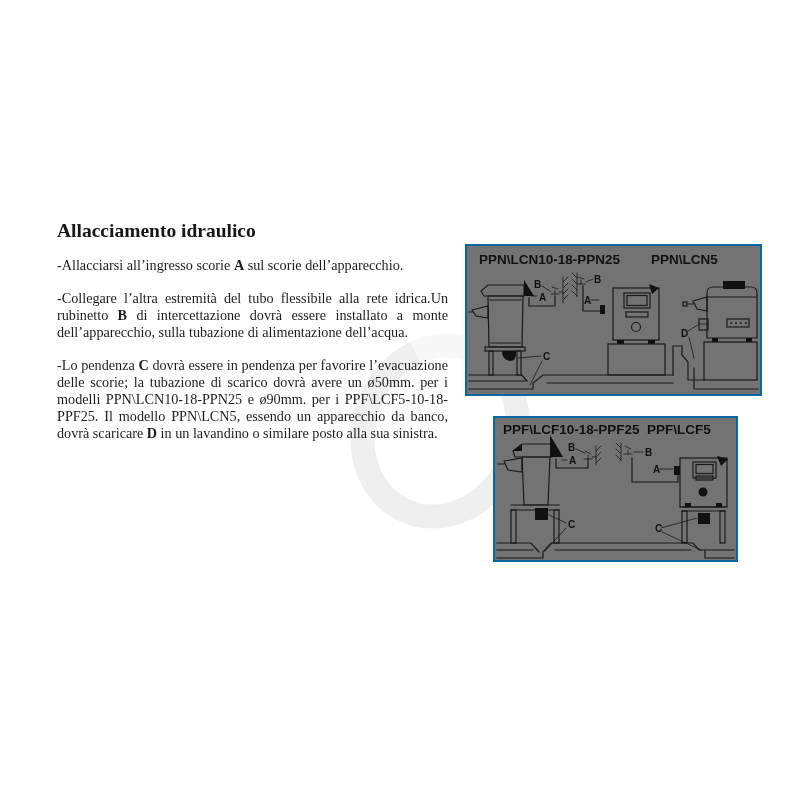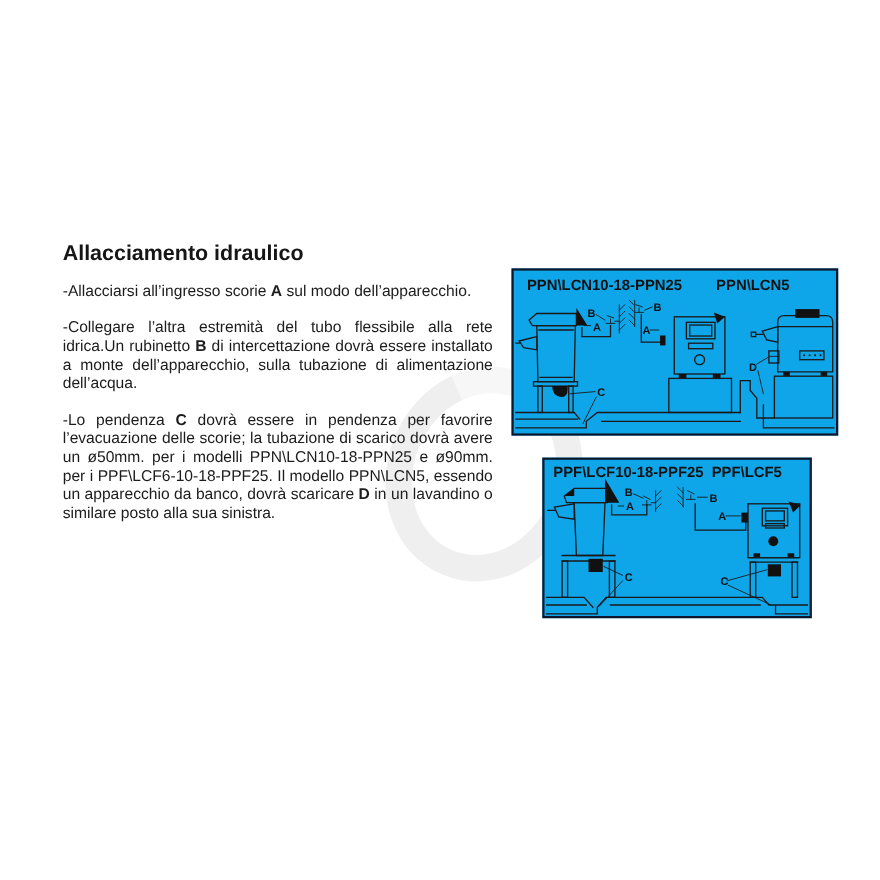--- a/index.html
+++ b/index.html
@@ -6,50 +6,50 @@
   body{
     width:800px;height:800px;background:#ffffff;position:relative;overflow:hidden;
     font-family:"Liberation Sans", sans-serif;color:#1f1f1f;
   }
   .watermark{
     position:absolute;left:352px;top:332px;width:128px;height:150px;
     border:24px solid #efefef;border-radius:50%;
     border-top-color:#f7f7f7;transform:rotate(22deg);
     pointer-events:none;
   }
-  .article{position:absolute;left:57px;top:220px;width:391px;}
+  .article{position:absolute;left:57px;top:220px;width:391px;font-family:Liberation Serif, serif;}
   .article h1{
     font-size:19.5px;font-weight:bold;margin:0 0 3px 0;line-height:1.1;color:#161616;
   }
   .article p{
     font-size:14.2px;line-height:17px;text-align:justify;text-align-last:left;
     margin:0 0 14px 0;color:#1c1c1c;
   }
   .article p.big-gap{margin-top:16px;}
   .article b{font-weight:bold;}
-  .dbox{position:absolute;border:2px solid #0f172a;background:#0ea5e9;}
+  .dbox{position:absolute;border:2px solid #0369a1;background:#737373;}
   .dbox svg{display:block;width:100%;height:100%;}
   .dbox-top{left:465px;top:244px;width:293px;height:148px;}
   .dbox-bottom{left:493px;top:416px;width:241px;height:142px;}
   .dt{font-family:"Liberation Sans",sans-serif;font-size:13.5px;font-weight:bold;fill:#111;}
   .lbl{font-family:"Liberation Sans",sans-serif;font-size:10px;font-weight:bold;fill:#111;}
   .ln{stroke:#1a1a1a;stroke-width:1.2;fill:none;stroke-linecap:square;stroke-linejoin:miter;}
   .th{stroke:#1a1a1a;stroke-width:0.8;fill:none;stroke-linecap:round;}
   .fl{fill:#111;stroke:none;}
 </style>
 </head>
 <body>
 
 <div class="watermark"></div>
 
 <div class="article">
   <h1>Allacciamento idraulico</h1>
-  <p class="big-gap"><span>-Allacciarsi all’ingresso scorie </span><b>A</b><span> sul modo dell’apparecchio.</span></p>
+  <p class="big-gap"><span>-Allacciarsi all’ingresso scorie </span><b>A</b><span> sul scorie dell’apparecchio.</span></p>
   <p class="big-gap"><span>-Collegare l’altra estremità del tubo flessibile alla rete idrica.Un rubinetto </span><b>B</b><span> di intercettazione dovrà essere installato a monte dell’apparecchio, sulla tubazione di alimentazione dell’acqua.</span></p>
-  <p class="big-gap"><span>-Lo pendenza </span><b>C</b><span> dovrà essere in pendenza per favorire l’evacuazione delle scorie; la tubazione di scarico dovrà avere un ø50mm. per i modelli PPN\LCN10-18-PPN25 e ø90mm. per i PPF\LCF6-10-18-PPF25. Il modello PPN\LCN5, essendo un apparecchio da banco, dovrà scaricare </span><b>D</b><span> in un lavandino o similare posto alla sua sinistra.</span></p>
+  <p class="big-gap"><span>-Lo pendenza </span><b>C</b><span> dovrà essere in pendenza per favorire l’evacuazione delle scorie; la tubazione di scarico dovrà avere un ø50mm. per i modelli PPN\LCN10-18-PPN25 e ø90mm. per i PPF\LCF5-10-18-PPF25. Il modello PPN\LCN5, essendo un apparecchio da banco, dovrà scaricare </span><b>D</b><span> in un lavandino o similare posto alla sua sinistra.</span></p>
 </div>
 
 <div class="dbox dbox-top">
   <svg viewBox="0 0 293 148">
     <text class="dt" x="12" y="18">PPN\LCN10-18-PPN25</text>
     <text class="dt" x="184" y="18">PPN\LCN5</text>
 
     <g>
       <path class="ln" d="M14,45 L21,39 H57 V50 H17 Z"></path>
       <path class="fl" d="M57,34 L67,50 H57 Z"></path>

